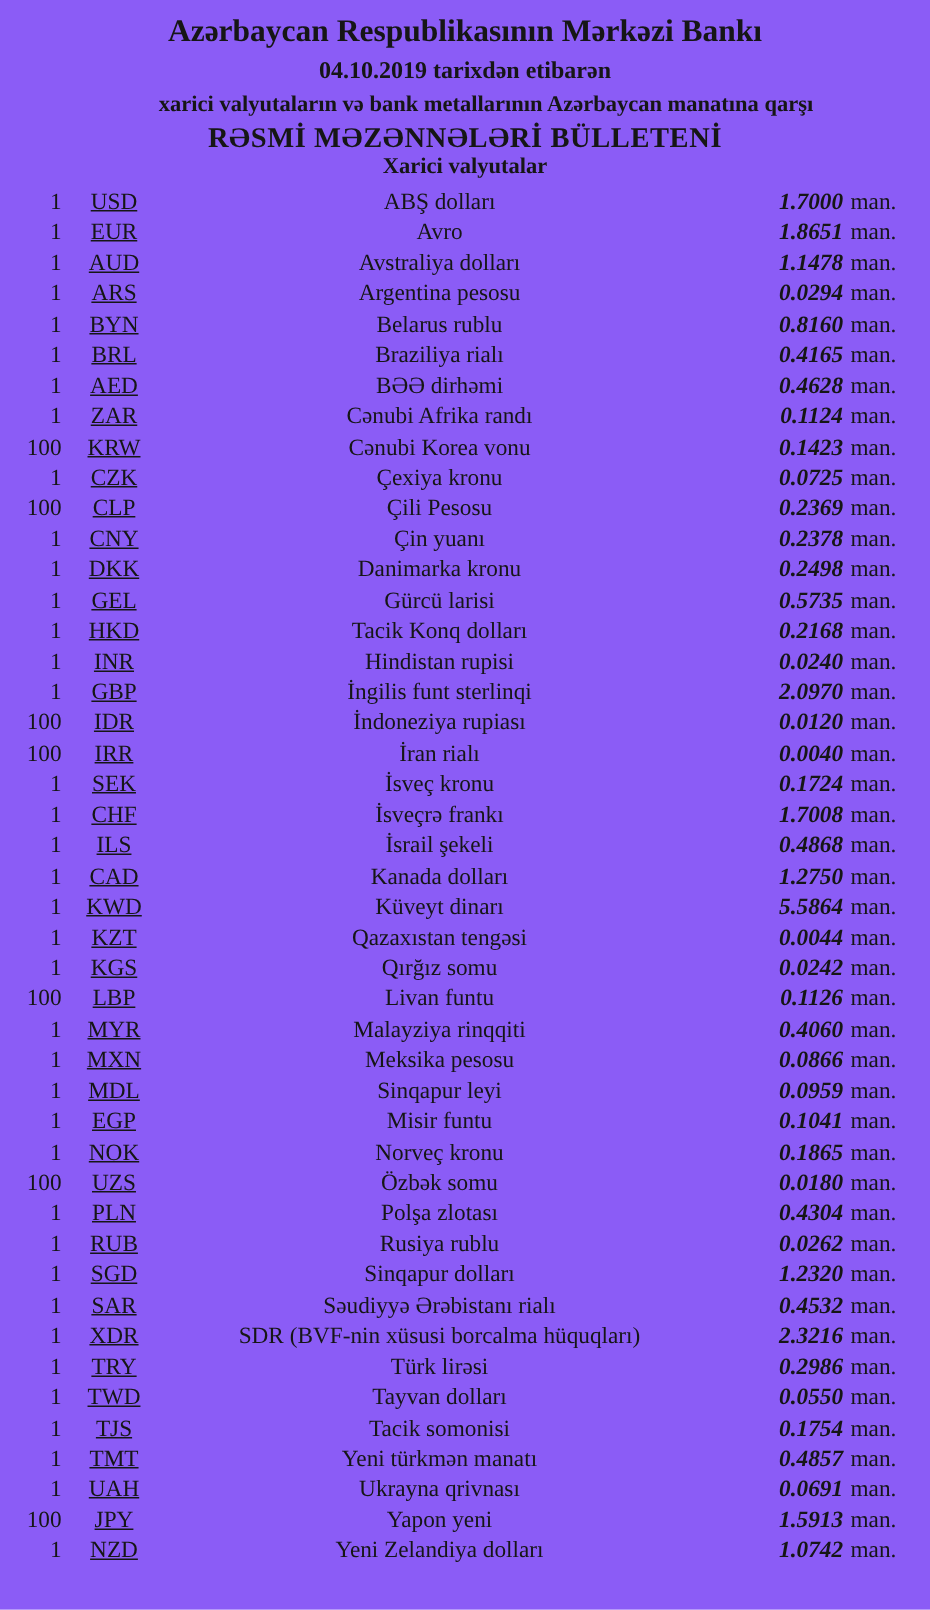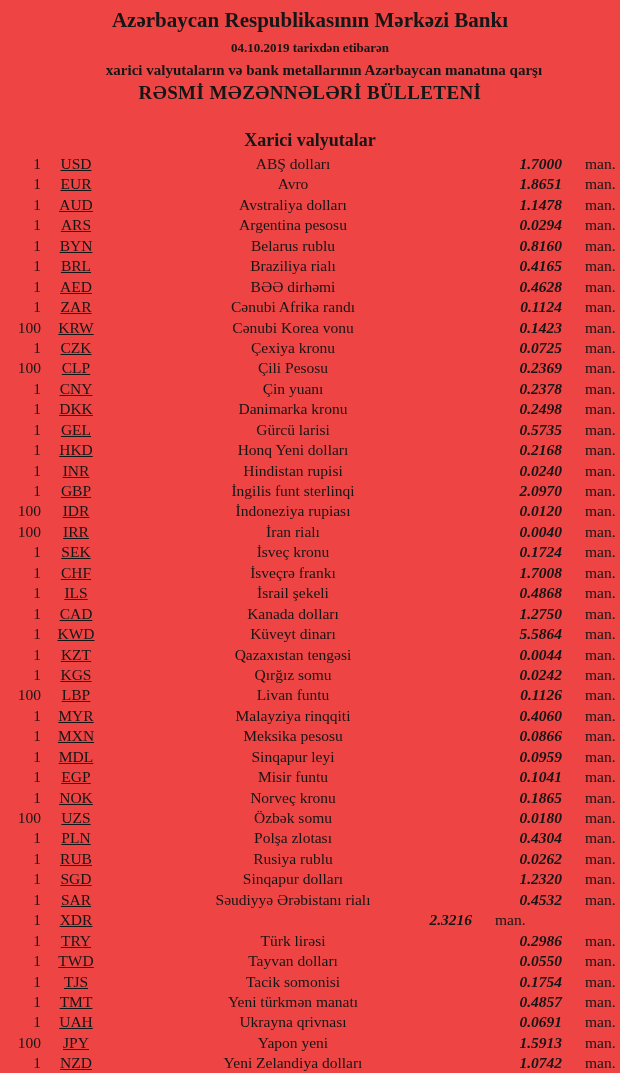--- a/index.html
+++ b/index.html
@@ -7,70 +7,69 @@
   body {
     width: 620px;
     height: 1073px;
     font-family: "Liberation Serif", "DejaVu Serif", serif;
     color: #161616;
     overflow: hidden;
   }
   .page {
     width: 620px;
     height: 1073px;
-    background: #ef4444;
+    background: #8b5cf6;
   }
   .hdr { text-align: center; }
   .hdr .title {
     padding-top: 7px;
     font-size: 21px;
     font-weight: 700;
     line-height: 26px;
   }
   .hdr .date-line {
     margin-top: 6px;
-    font-size: 13px;
+    font-size: 16px;
     font-weight: 700;
     line-height: 18px;
   }
   .hdr .subtitle {
     margin-top: 4px;
     font-size: 15px;
     font-weight: 700;
     line-height: 18px;
     padding-left: 28px;
   }
   .hdr .bulletin-title {
     margin-top: 4px;
     font-size: 19px;
     font-weight: 700;
     letter-spacing: 0.4px;
     line-height: 19px;
   }
   .section-title {
-    margin-top: 29px;
     text-align: center;
-    font-size: 18px;
+    font-size: 15px;
     font-weight: 700;
     line-height: 18px;
   }
   .rates-table { margin-top: 5px; }
   .row {
     display: grid;
     grid-template-columns: 45px 62px 365px 90px 58px;
     height: 20.45px;
     line-height: 20.45px;
     font-size: 15.5px;
     white-space: nowrap;
   }
   .cell-qty   { text-align: right; padding-right: 4px; }
   .cell-code  { text-align: center; text-decoration: underline; }
   .cell-name  { text-align: center; padding-left: 7px; overflow: hidden; }
   .cell-rate  { text-align: right; font-weight: 700; font-style: italic; }
-  .cell-unit  { text-align: left; padding-left: 23px; }
+  .cell-unit  { text-align: left; padding-left: 5px; }
 </style>
 </head>
 <body>
 
 <div class="page">
   <div class="hdr">
     <div class="title">Azərbaycan Respublikasının Mərkəzi Bankı</div>
     <div class="date-line">04.10.2019 tarixdən etibarən</div>
     <div class="subtitle">xarici valyutaların və bank metallarının Azərbaycan manatına qarşı</div>
     <div class="bulletin-title">RƏSMİ MƏZƏNNƏLƏRİ BÜLLETENİ</div>
@@ -173,21 +172,21 @@
       <div class="row">
         <span class="cell-qty">1</span>
         <span class="cell-code">GEL</span>
         <span class="cell-name">Gürcü larisi</span>
         <span class="cell-rate">0.5735</span>
         <span class="cell-unit">man.</span>
       </div>
       <div class="row">
         <span class="cell-qty">1</span>
         <span class="cell-code">HKD</span>
-        <span class="cell-name">Honq Yeni dolları</span>
+        <span class="cell-name">Tacik Konq dolları</span>
         <span class="cell-rate">0.2168</span>
         <span class="cell-unit">man.</span>
       </div>
       <div class="row">
         <span class="cell-qty">1</span>
         <span class="cell-code">INR</span>
         <span class="cell-name">Hindistan rupisi</span>
         <span class="cell-rate">0.0240</span>
         <span class="cell-unit">man.</span>
       </div>
@@ -334,20 +333,21 @@
       <div class="row">
         <span class="cell-qty">1</span>
         <span class="cell-code">SAR</span>
         <span class="cell-name">Səudiyyə Ərəbistanı rialı</span>
         <span class="cell-rate">0.4532</span>
         <span class="cell-unit">man.</span>
       </div>
       <div class="row">
         <span class="cell-qty">1</span>
         <span class="cell-code">XDR</span>
+        <span class="cell-name">SDR (BVF-nin xüsusi borcalma hüquqları)</span>
         <span class="cell-rate">2.3216</span>
         <span class="cell-unit">man.</span>
       </div>
       <div class="row">
         <span class="cell-qty">1</span>
         <span class="cell-code">TRY</span>
         <span class="cell-name">Türk lirəsi</span>
         <span class="cell-rate">0.2986</span>
         <span class="cell-unit">man.</span>
       </div>

